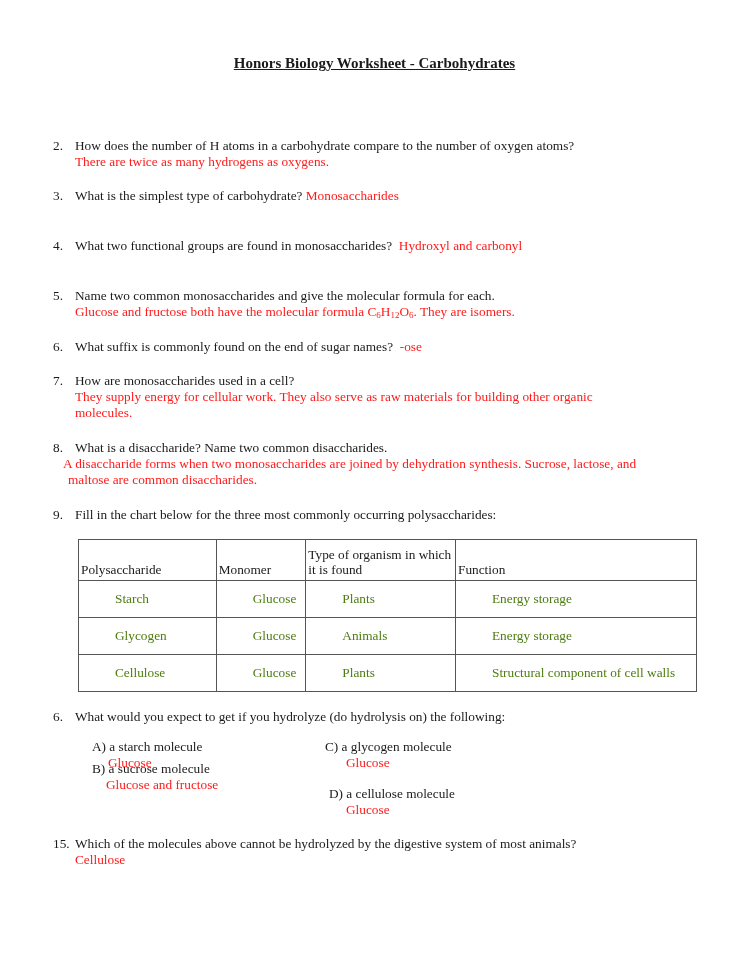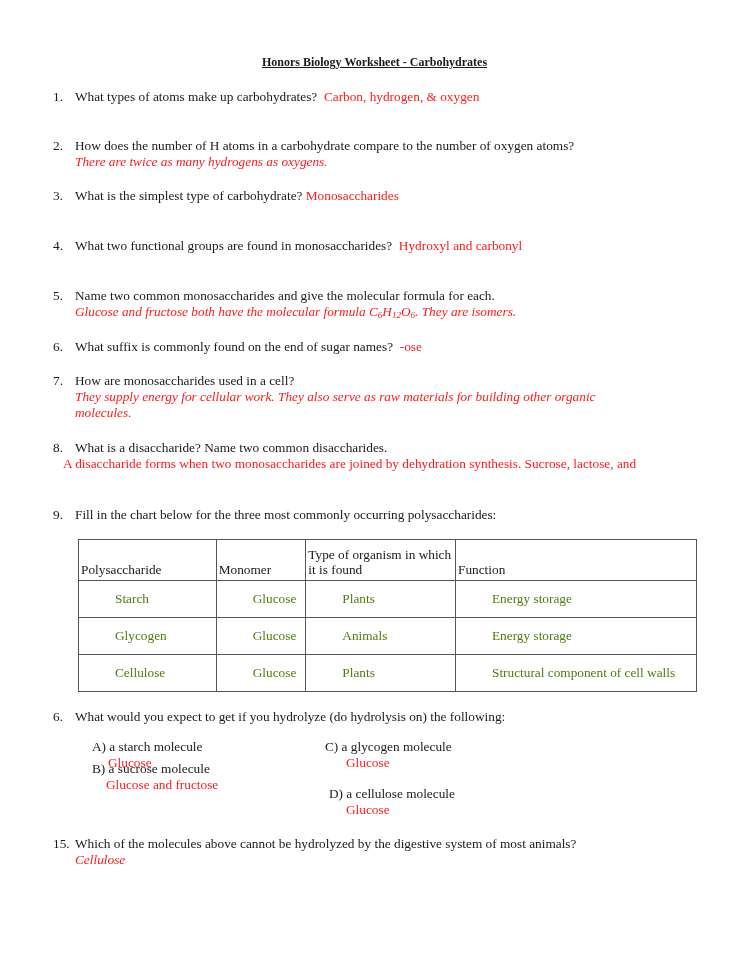--- a/index.html
+++ b/index.html
@@ -4,26 +4,26 @@
 <style>
   html, body { margin: 0; padding: 0; background: #ffffff; }
   body {
     width: 749px; height: 970px; position: relative; overflow: hidden;
     font-family: "Liberation Serif", "DejaVu Serif", serif;
     font-size: 13.3px; color: #1a1a1a;
   }
   .page { position: absolute; left: 0; top: 0; width: 749px; height: 970px; }
   .title {
     position: absolute; top: 55px; left: 0; width: 749px; text-align: center;
-    font-weight: bold; text-decoration: underline; font-size: 12px;
+    font-weight: bold; text-decoration: underline; font-size: 15px;
   }
   .q { position: absolute; left: 53px; right: 30px; line-height: 16px; }
   .q .num { display: inline-block; width: 22px; }
   .ans { color: #ff1a1a; }
-  .sub { display: block; padding-left: 22px; font-style: italic; }
+  .sub { display: block; padding-left: 22px; }
   .sub-8 { display: block; padding-left: 10px; }
   .sub-8b { display: block; padding-left: 15px; }
   sub { font-size: 9px; vertical-align: -2px; line-height: 0; }
 
   table.poly {
     position: absolute; left: 78px; top: 539px; width: 619px;
     border-collapse: collapse; font-size: 13.3px;
   }
   table.poly th, table.poly td {
     border: 1px solid #555; text-align: left; padding: 0 2px;
@@ -34,23 +34,20 @@
   .hy { position: absolute; line-height: 16px; margin-left: 17px; }
   .hy .ans { display: block; }
 </style>
 </head>
 <body>
 
 <div class="page">
 
   <div class="title">Honors Biology Worksheet - Carbohydrates</div>
 
-  <div class="q" style="top:89px">
-    <span class="num">1.</span><span>What types of atoms make up carbohydrates?</span>&nbsp;&nbsp;<span class="ans">Carbon, hydrogen, &amp; oxygen</span>
-  </div>
 
   <div class="q" style="top:138px">
     <span class="num">2.</span><span>How does the number of H atoms in a carbohydrate compare to the number of oxygen atoms?</span>
     <span class="ans sub">There are twice as many hydrogens as oxygens.</span>
   </div>
 
   <div class="q" style="top:188px">
     <span class="num">3.</span><span>What is the simplest type of carbohydrate?</span> <span class="ans">Monosaccharides</span>
   </div>
 
@@ -69,20 +66,21 @@
 
   <div class="q" style="top:373px">
     <span class="num">7.</span><span>How are monosaccharides used in a cell?</span>
     <span class="ans sub">They supply energy for cellular work.  They also serve as raw materials for building other organic</span>
     <span class="ans sub">molecules.</span>
   </div>
 
   <div class="q" style="top:440px">
     <span class="num">8.</span><span>What is a disaccharide?  Name two common disaccharides.</span>
     <span class="ans sub-8" style="margin-left:-20px; padding-left:30px; white-space:nowrap">A disaccharide forms when two monosaccharides are joined by dehydration synthesis.  Sucrose, lactose, and</span>
+    <span class="ans sub-8b">maltose are common disaccharides.</span>
   </div>
 
   <div class="q" style="top:507px">
     <span class="num">9.</span><span>Fill in the chart below for the three most commonly occurring polysaccharides:</span>
   </div>
 
   <table class="poly">
     <colgroup>
       <col style="width:127px">
         <col style="width:79px">

